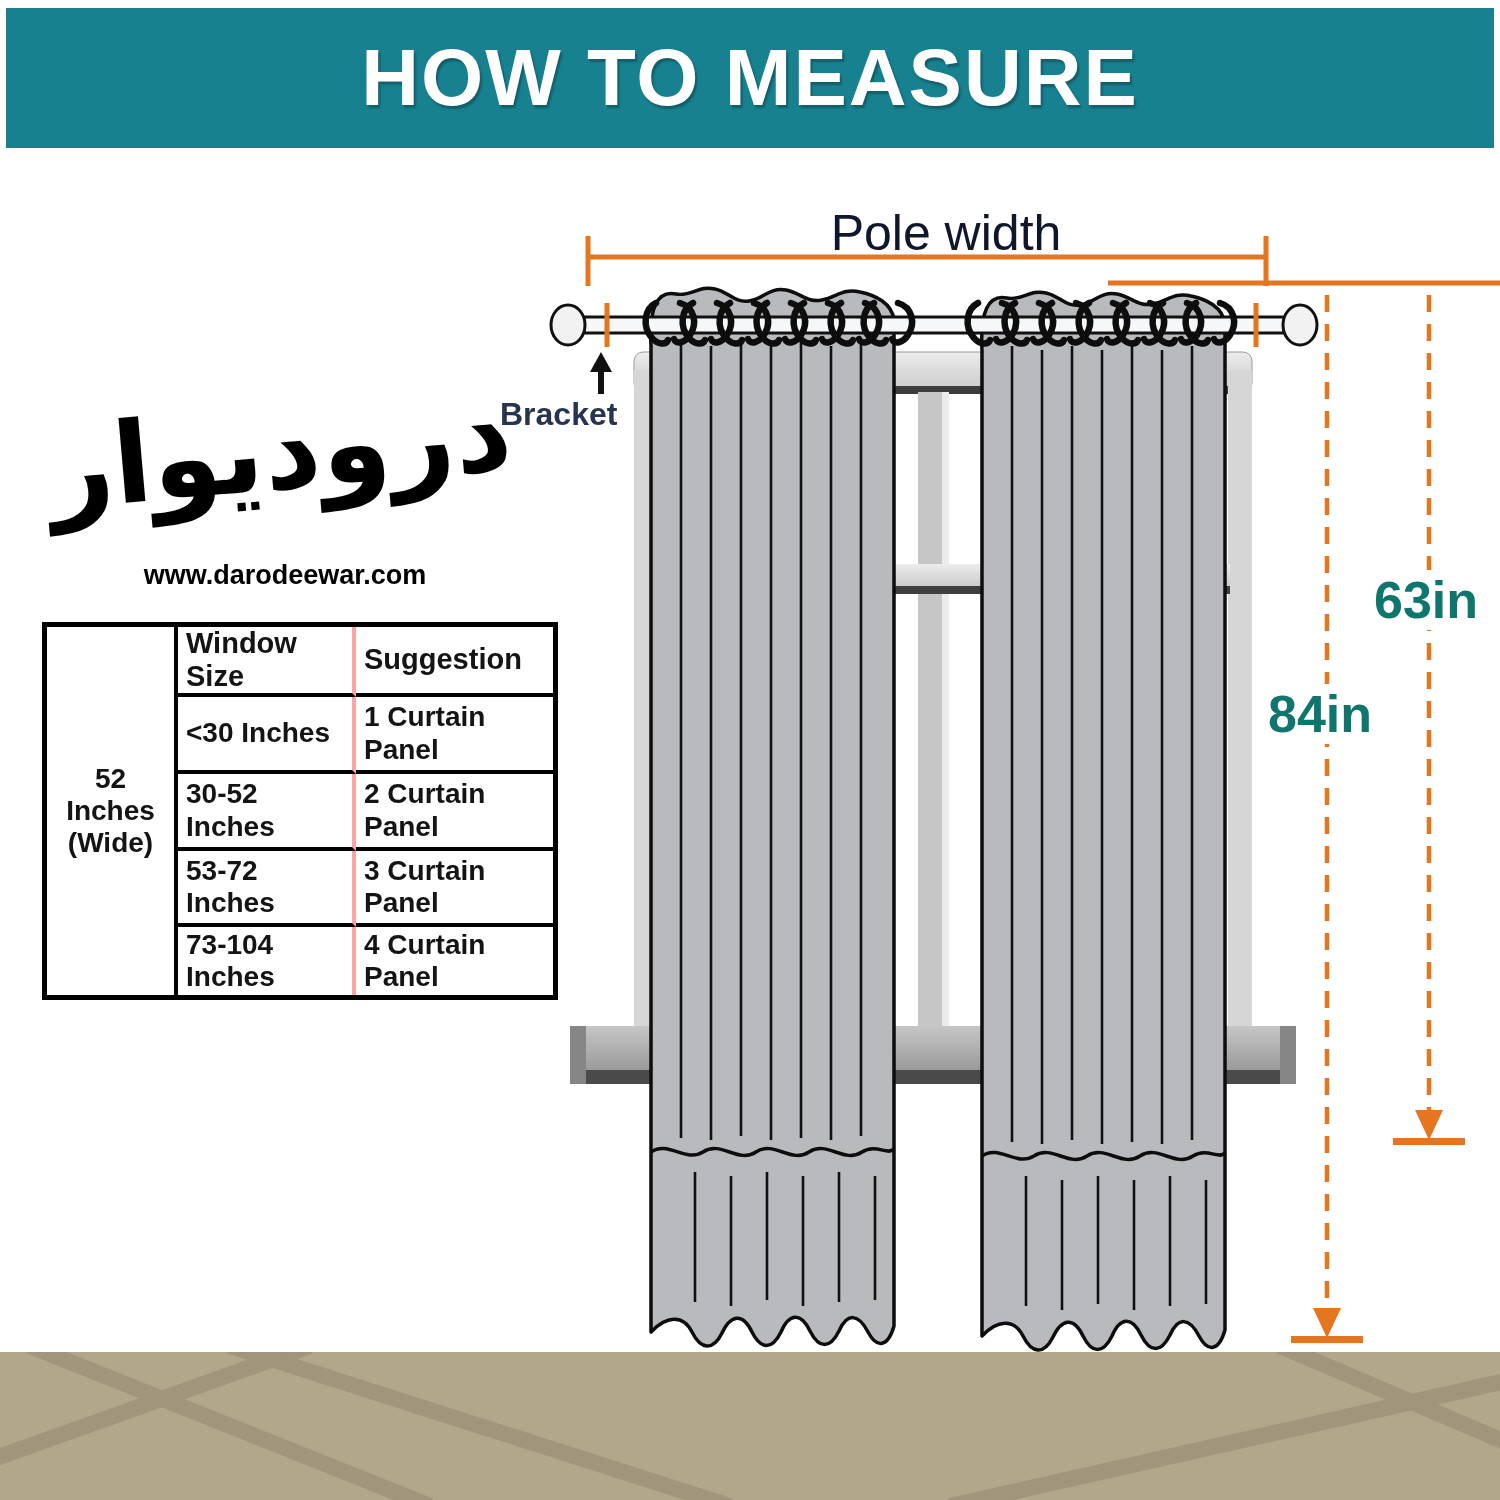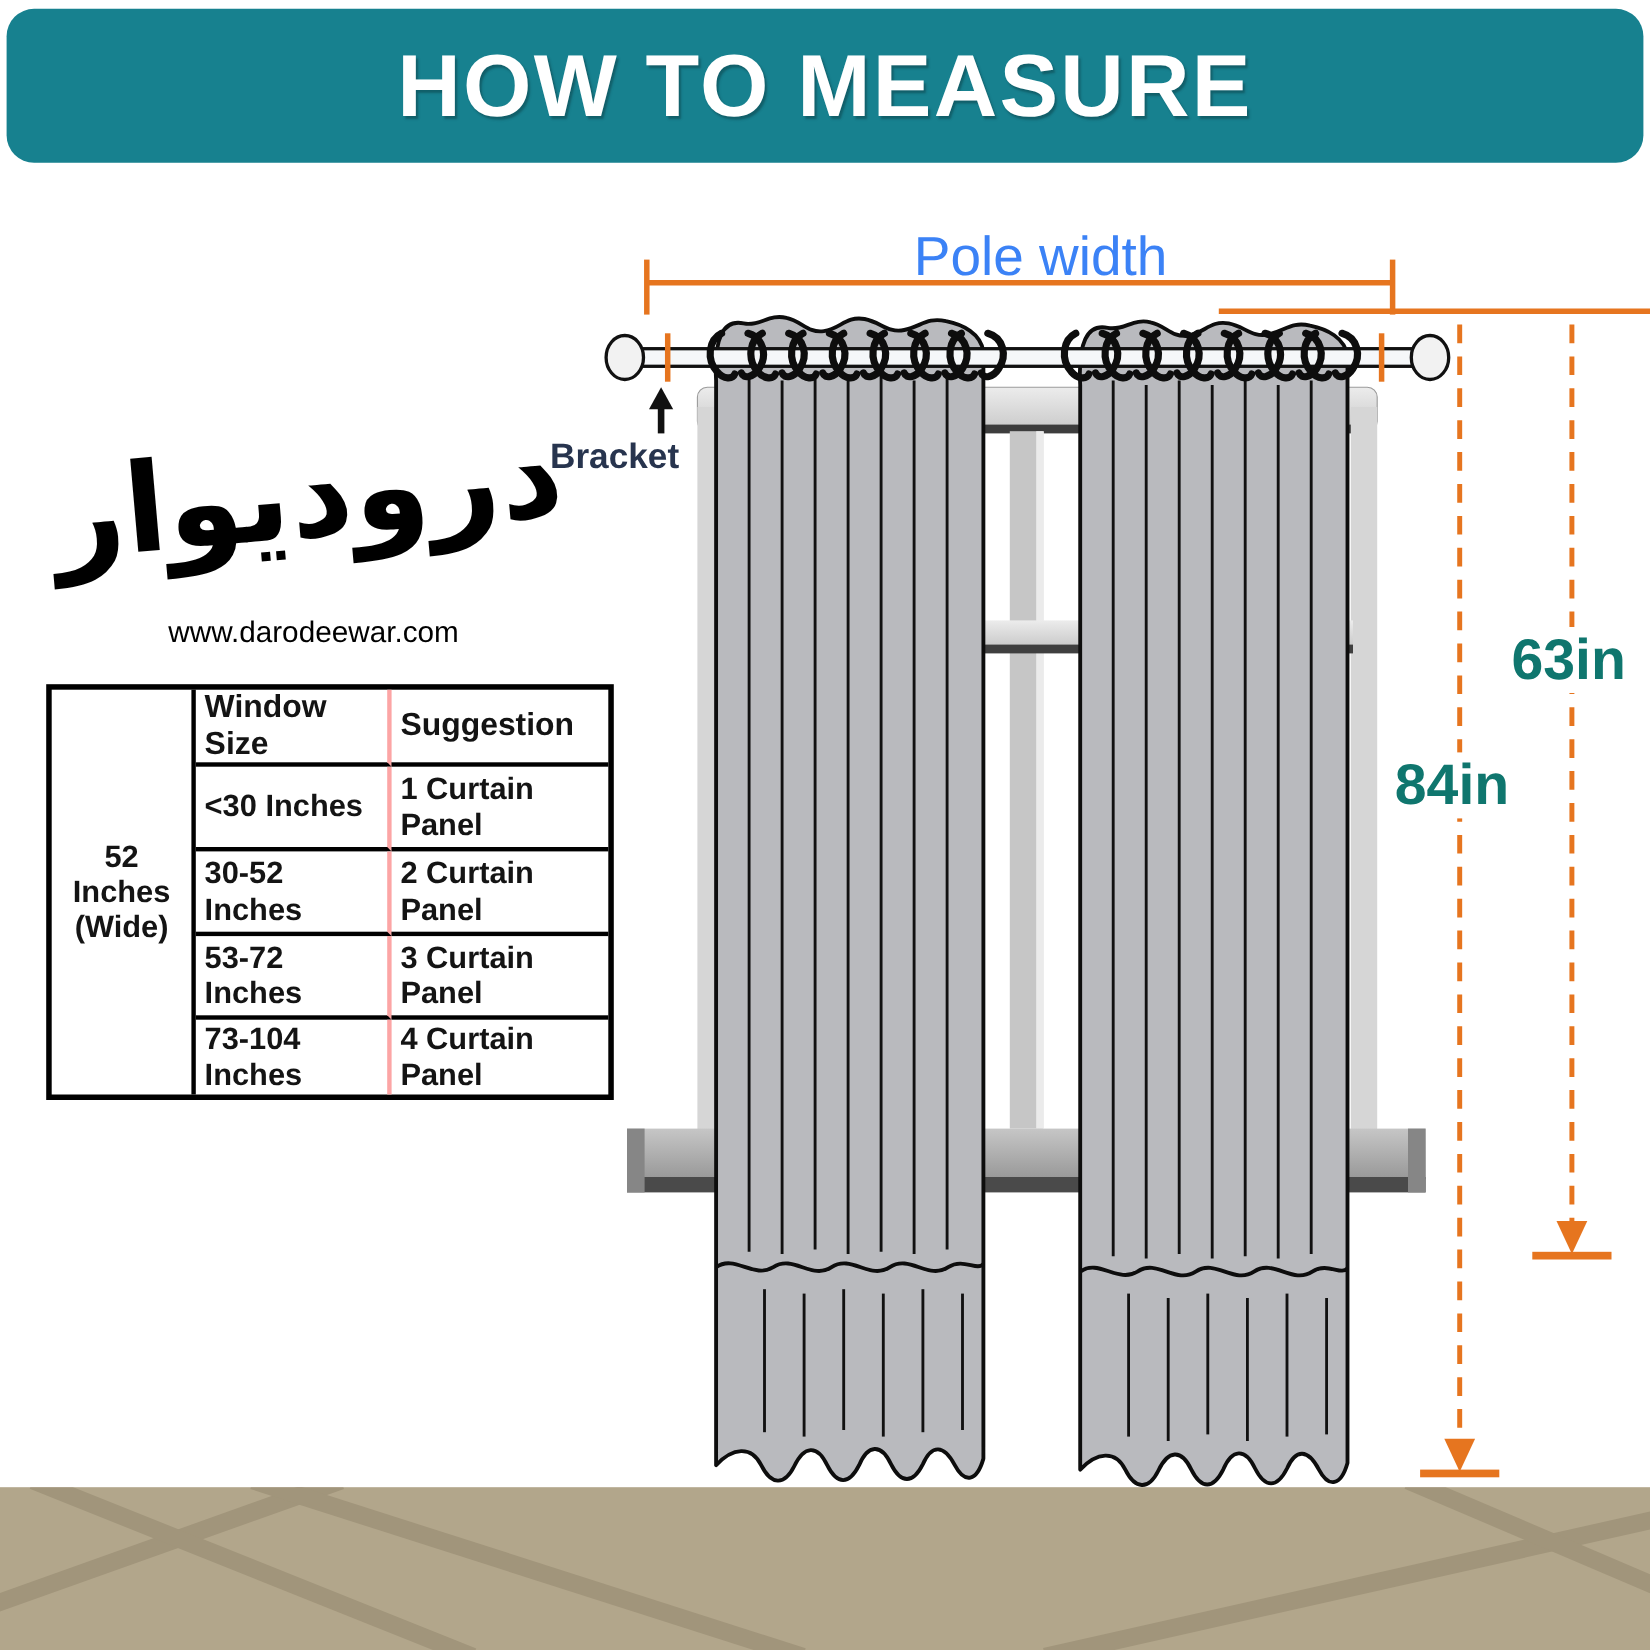--- a/index.html
+++ b/index.html
@@ -2,50 +2,50 @@
 <html><head>
 <meta charset="utf-8">
 <title>How To Measure</title>
 <style>
   html,body{margin:0;padding:0;}
   body{width:1500px;height:1500px;font-family:"Liberation Sans",sans-serif;background:#ffffff;}
   .page{position:relative;width:1500px;height:1500px;background:#ffffff;overflow:hidden;}
 
   
   .header{position:absolute;left:6px;top:8px;right:6px;height:140px;background:#17818F;
-          display:flex;align-items:center;justify-content:center;border-radius:25px;}
+          display:flex;align-items:center;justify-content:center;}
   .header-title{color:#ffffff;font-size:80px;font-weight:bold;letter-spacing:2px;
           text-shadow:2px 3px 2px rgba(12,54,60,.45);white-space:nowrap;}
 
   
   .logo-ar{position:absolute;left:40px;top:380px;width:480px;text-align:center;
            font-family:"DejaVu Sans",sans-serif;font-size:112px;font-weight:bold;color:#000;
            transform:rotate(-5deg);line-height:1.25;}
   .logo-web{position:absolute;left:90px;top:560px;width:390px;text-align:center;
-            font-size:27px;font-weight:normal;color:#000;}
+            font-size:27px;font-weight:bold;color:#000;}
 
   
   .size-table{position:absolute;left:42px;top:622px;width:516px;height:378px;
               border:5px solid #000;box-sizing:border-box;background:#fff;
               display:grid;grid-template-columns:131px 178px 1fr;
               grid-template-rows:70px 77px 77px 76px 1fr;}
   .cell{display:flex;align-items:center;box-sizing:border-box;
         font-weight:bold;color:#141414;padding:0 8px;line-height:1.15;}
   .cell.bR{border-right:4px solid #fca5a5;}
   .cell.bB{border-bottom:4px solid #000;}
   .cell.head{font-size:29px;}
   .cell.data{font-size:28px;}
   .rowlabel{grid-column:1;grid-row:1/6;justify-content:center;text-align:center;
             font-size:28px;border-right:4px solid #000;}
 
   
   .diagram{position:absolute;left:500px;top:190px;width:1000px;height:1170px;}
   .diagram-label{position:absolute;z-index:5;}
   .pole-width-label{left:796px;top:204px;width:300px;text-align:center;
-                    font-size:50px;font-weight:400;color:#3b82f6;}
+                    font-size:50px;font-weight:400;color:#0f172a;}
   .bracket-label{left:500px;top:396px;width:140px;text-align:left;
                  font-size:32px;font-weight:bold;color:#27344E;}
   .len-label{font-size:52px;font-weight:bold;color:#0f766e;background:#fff;padding:0 8px;}
   .len-63{left:1366px;top:570px;}
   .len-84{left:1260px;top:684px;}
 
   
   .floor{position:absolute;left:0;top:1352px;width:1500px;height:148px;background:#B2A68B;overflow:hidden;}
 </style>
 </head>

